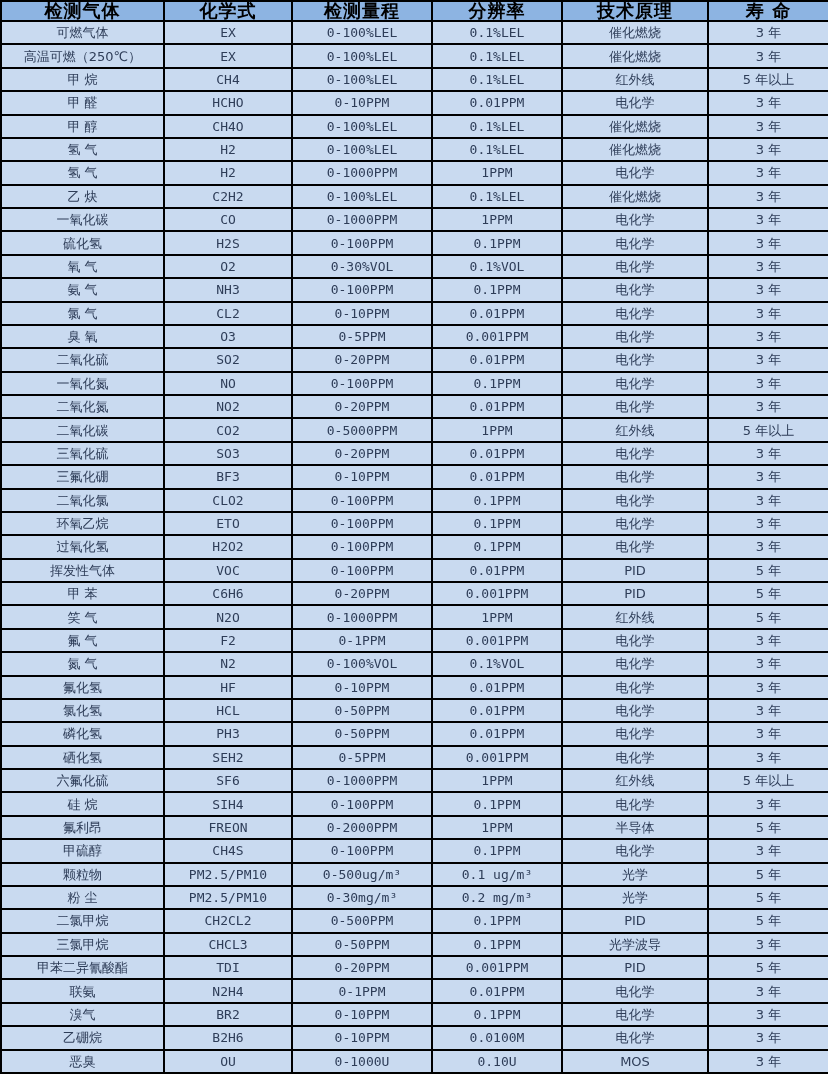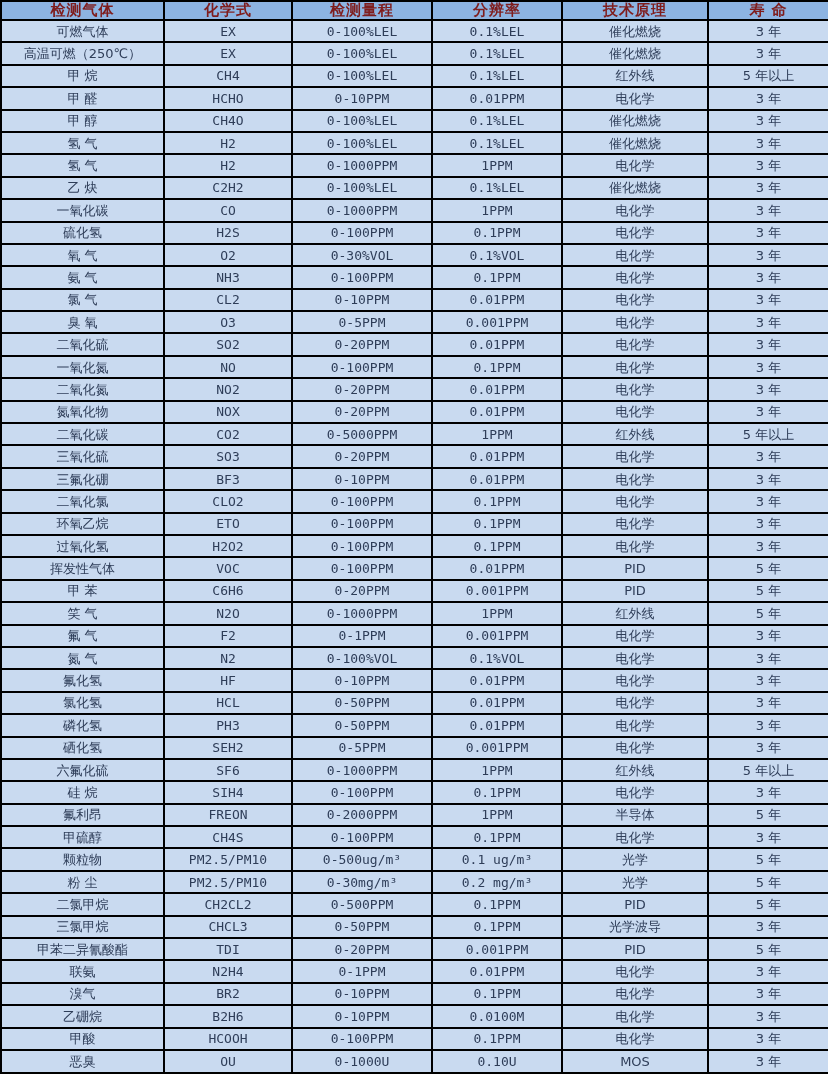--- a/index.html
+++ b/index.html
@@ -26,22 +26,22 @@
     padding: 0 2px;
     text-align: center;
     vertical-align: middle;
     overflow: hidden;
     white-space: nowrap;
     height: 17px;
     line-height: 1;
   }
   table.gas-table th {
     background: #8db4e2;
-    color: #7f1d1d;
-    font-size: 15px;
+    color: #000000;
+    font-size: 18px;
     font-weight: bold;
     letter-spacing: 1px;
     text-align: center;
   }
   table.gas-table td {
     background: #c9daf0;
     color: #2e3d58;
     font-size: 13px;
   }
   td.c-formula, td.c-range, td.c-resolution {
@@ -205,28 +205,20 @@
       </tr>
       <tr>
         <td class="c-gas">二氧化氮</td>
         <td class="c-formula">NO2</td>
         <td class="c-range">0-20PPM</td>
         <td class="c-resolution">0.01PPM</td>
         <td class="c-principle">电化学</td>
         <td class="c-lifespan">3 年</td>
       </tr>
       <tr>
-        <td class="c-gas">氮氧化物</td>
-        <td class="c-formula">NOX</td>
-        <td class="c-range">0-20PPM</td>
-        <td class="c-resolution">0.01PPM</td>
-        <td class="c-principle">电化学</td>
-        <td class="c-lifespan">3 年</td>
-      </tr>
-      <tr>
         <td class="c-gas">二氧化碳</td>
         <td class="c-formula">CO2</td>
         <td class="c-range">0-5000PPM</td>
         <td class="c-resolution">1PPM</td>
         <td class="c-principle">红外线</td>
         <td class="c-lifespan">5 年以上</td>
       </tr>
       <tr>
         <td class="c-gas">三氧化硫</td>
         <td class="c-formula">SO3</td>
@@ -429,28 +421,20 @@
       </tr>
       <tr>
         <td class="c-gas">乙硼烷</td>
         <td class="c-formula">B2H6</td>
         <td class="c-range">0-10PPM</td>
         <td class="c-resolution">0.0100M</td>
         <td class="c-principle">电化学</td>
         <td class="c-lifespan">3 年</td>
       </tr>
       <tr>
-        <td class="c-gas">甲酸</td>
-        <td class="c-formula">HCOOH</td>
-        <td class="c-range">0-100PPM</td>
-        <td class="c-resolution">0.1PPM</td>
-        <td class="c-principle">电化学</td>
-        <td class="c-lifespan">3 年</td>
-      </tr>
-      <tr>
         <td class="c-gas">恶臭</td>
         <td class="c-formula">OU</td>
         <td class="c-range">0-1000U</td>
         <td class="c-resolution">0.10U</td>
         <td class="c-principle">MOS</td>
         <td class="c-lifespan">3 年</td>
       </tr>
     </tbody>
 </table>
 

